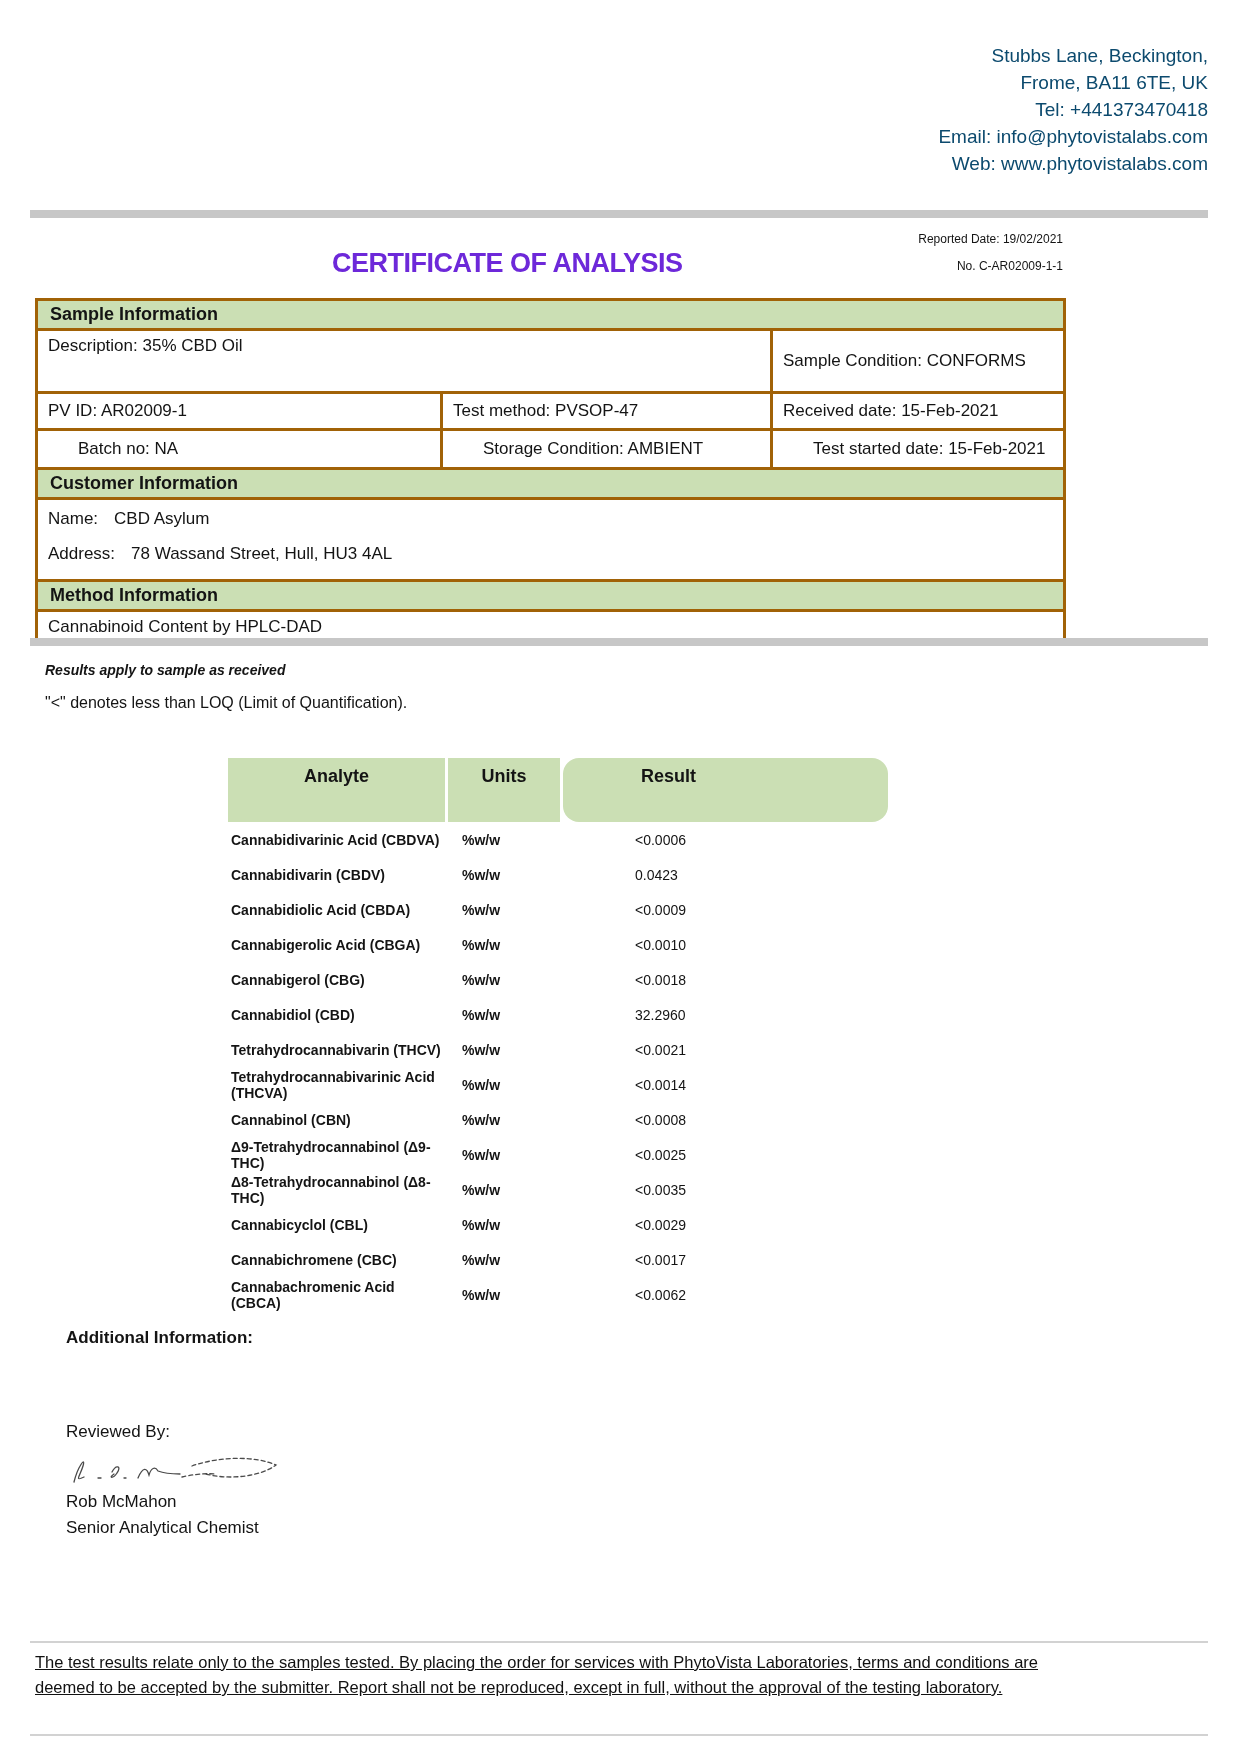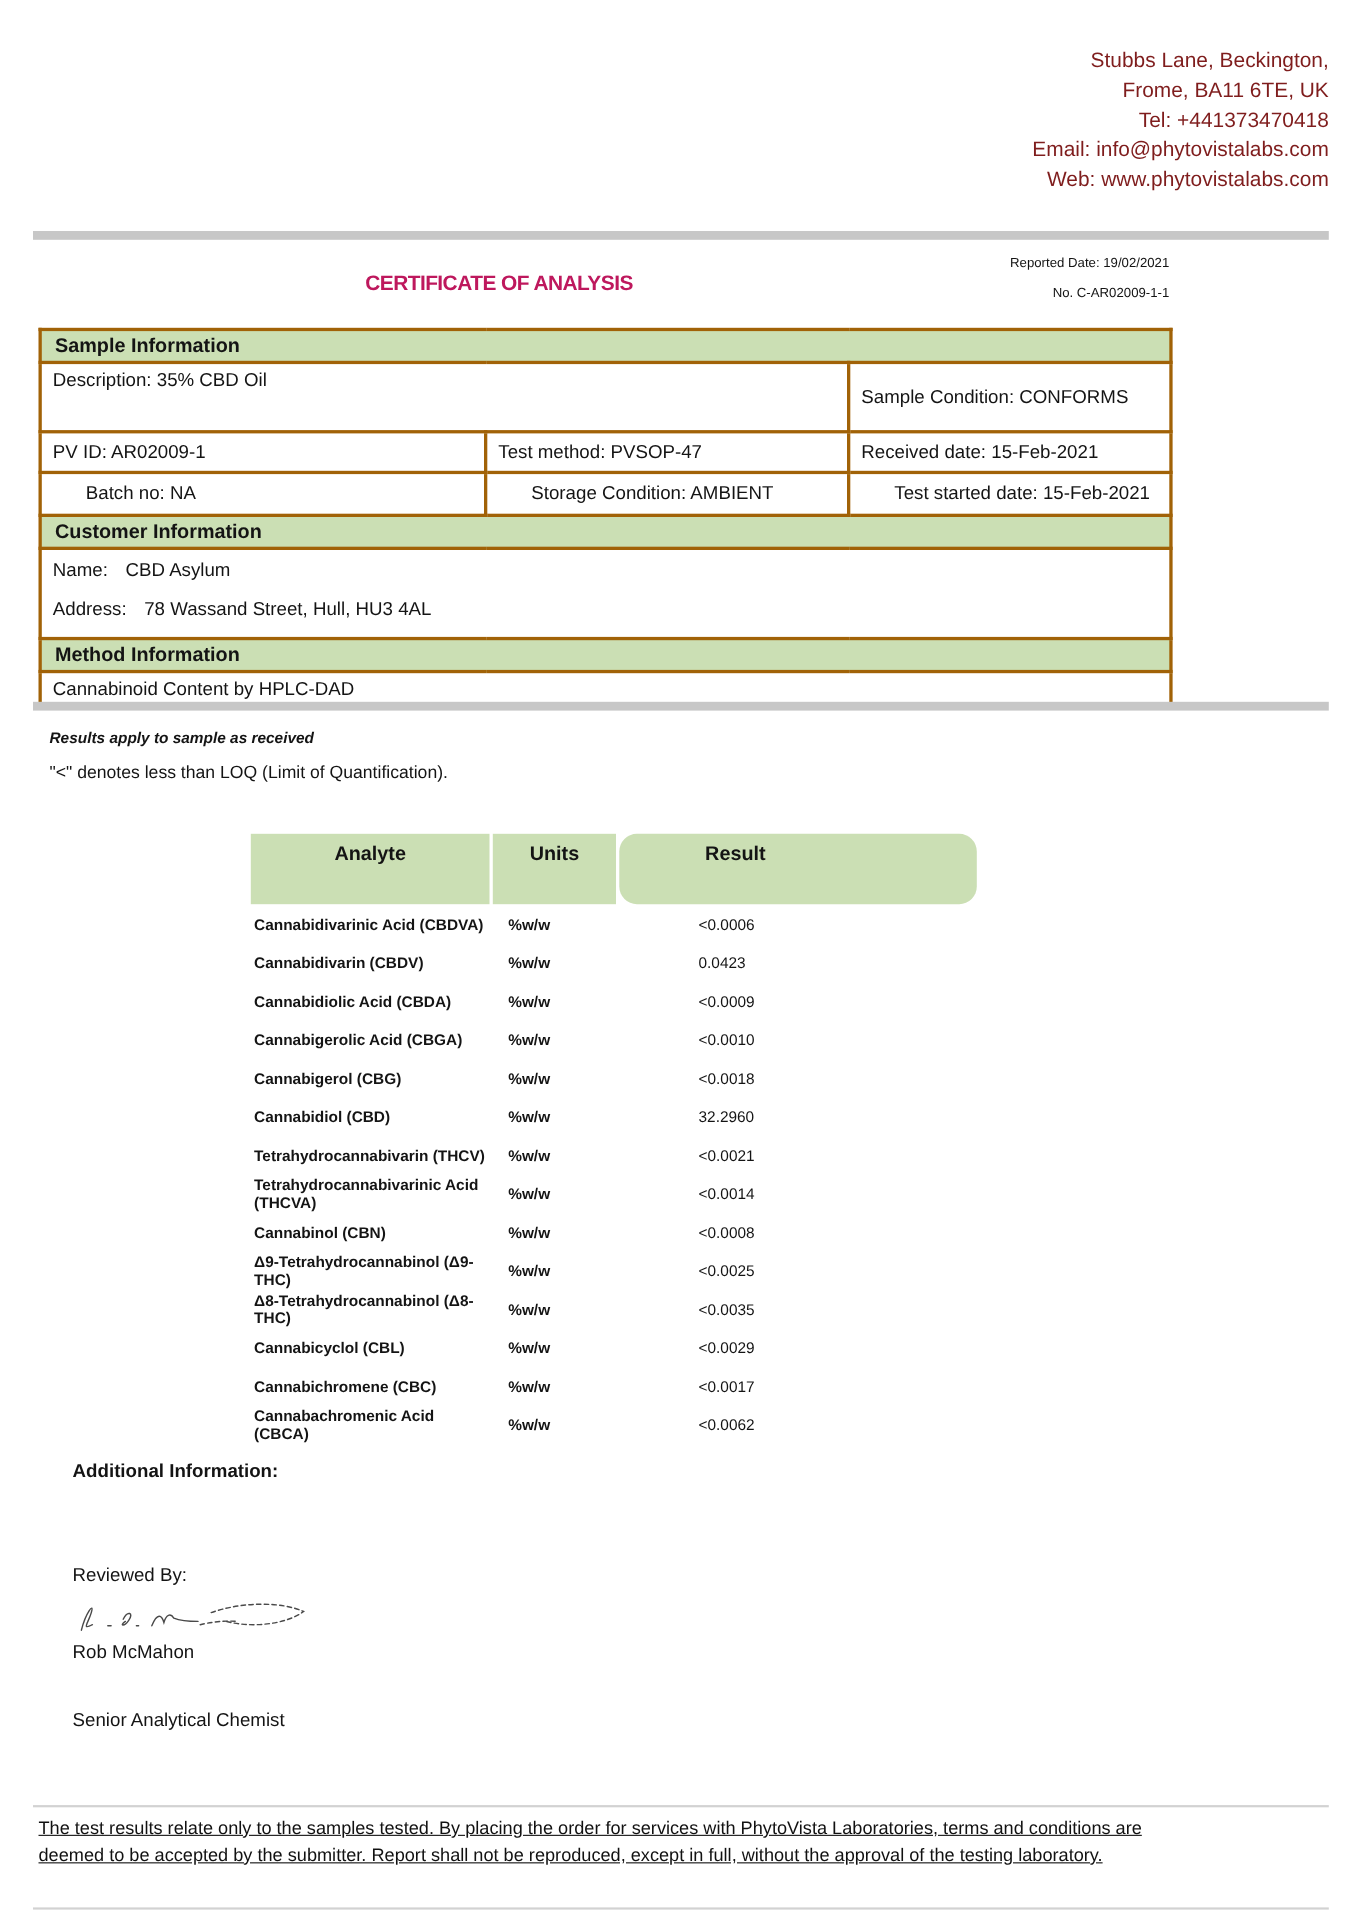--- a/index.html
+++ b/index.html
@@ -13,36 +13,36 @@
   .logo-word { fill:var(--brand-green,#8dc63f); font-family:"Liberation Sans",sans-serif; font-size:124px; }
   .logo-sub  { fill:var(--dark-gray,#3f444a);  font-family:"Liberation Sans",sans-serif; font-size:34px; }
   .logo-rule { fill:var(--dark-gray,#3f444a); }
   .leaf-stroke { fill:none; stroke:var(--brand-green,#8dc63f); stroke-width:8; }
   .leaf-stroke.thick { stroke-width:10; }
   .leaf-stroke.thin  { stroke-width:6.5; }
 
   
   .contact {
     position:absolute; right:32px; top:42px; text-align:right;
-    font-size:19px; line-height:27px; color:#7f1d1d;
+    font-size:19px; line-height:27px; color:#0c4a6e;
   }
 
   
   .graybar { position:absolute; left:30px; width:1178px; height:8px; background:var(--divider-gray,#c7c7c7); }
   .bar1 { top:210px; }
   .bar2 { top:638px; }
 
   
   .report-meta {
     position:absolute; left:35px; top:226px; width:1028px;
     text-align:right; font-size:12px; line-height:27px;
   }
   .doc-title {
     position:absolute; left:332px; top:248px; margin:0;
-    font-size:19px; font-weight:bold; letter-spacing:-0.5px; color:#be185d;
+    font-size:27px; font-weight:bold; letter-spacing:-0.5px; color:#6d28d9;
   }
 
   
   .info-table { position:absolute; left:35px; top:298px; border-collapse:collapse; table-layout:fixed; }
   .info-table td { border:3px solid #a16207; font-size:17px; padding:0 6px 0 10px; }
   .info-table td.band {
     background:var(--band-green,#cbdfb4); font-weight:bold; font-size:18px;
     padding:2px 0 3px 12px; height:22px;
   }
   .row-desc td { height:55px; }
@@ -73,21 +73,21 @@
   .td-units   { font-weight:bold; padding-left:14px; }
   .td-result  { padding-left:72px; }
 
   
   .additional { position:absolute; left:66px; top:1328px; font-size:17px; font-weight:bold; }
   .reviewed-label { position:absolute; left:66px; top:1422px; font-size:17px; }
   .signature { position:absolute; left:64px; top:1444px; }
   .sig-stroke { fill:none; stroke:#4a4a4a; stroke-width:1.3; stroke-linecap:round; }
   .sig-stroke.dashed { stroke-dasharray:4 3; }
   .reviewer-name { position:absolute; left:66px; top:1492px; font-size:17px; }
-  .reviewer-role { position:absolute; left:66px; top:1518px; font-size:17px;margin-top:36px; }
+  .reviewer-role { position:absolute; left:66px; top:1518px; font-size:17px; }
 
   
   .hairline { position:absolute; left:30px; width:1178px; height:2px; background:#d2d2d2; }
   .hl-top { top:1641px; }
   .hl-bottom { top:1734px; }
   .footer {
     position:absolute; left:35px; top:1650px; width:1175px;
     font-size:16.5px; line-height:25px; color:#111;text-decoration:underline;
   }
 </style>

